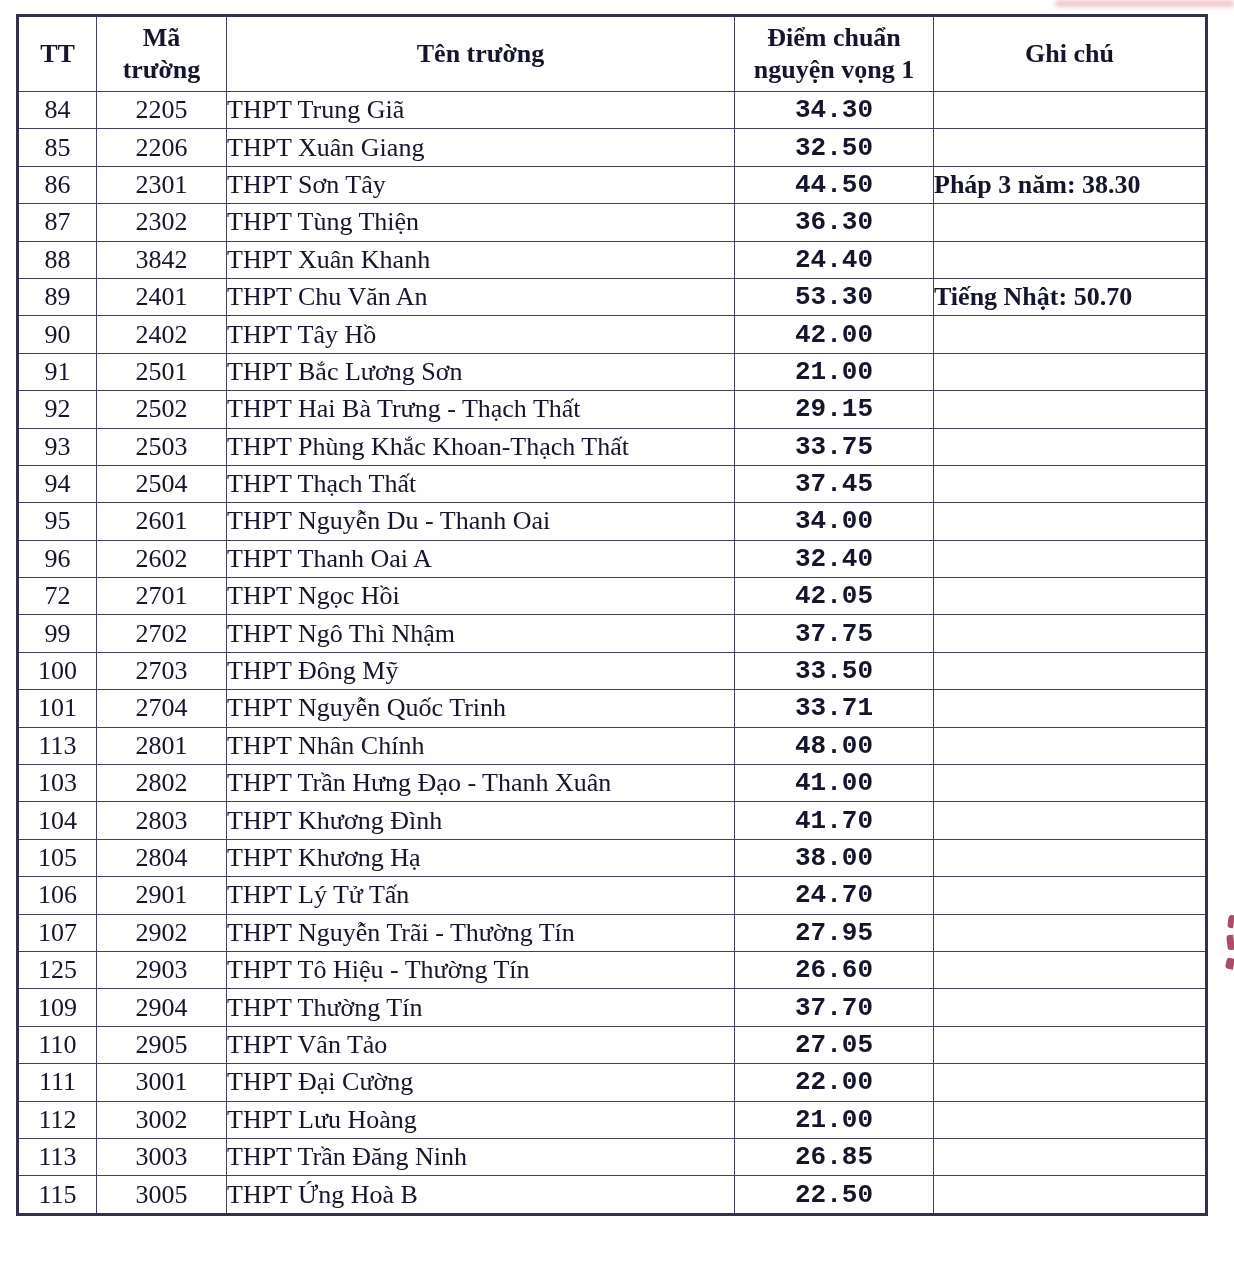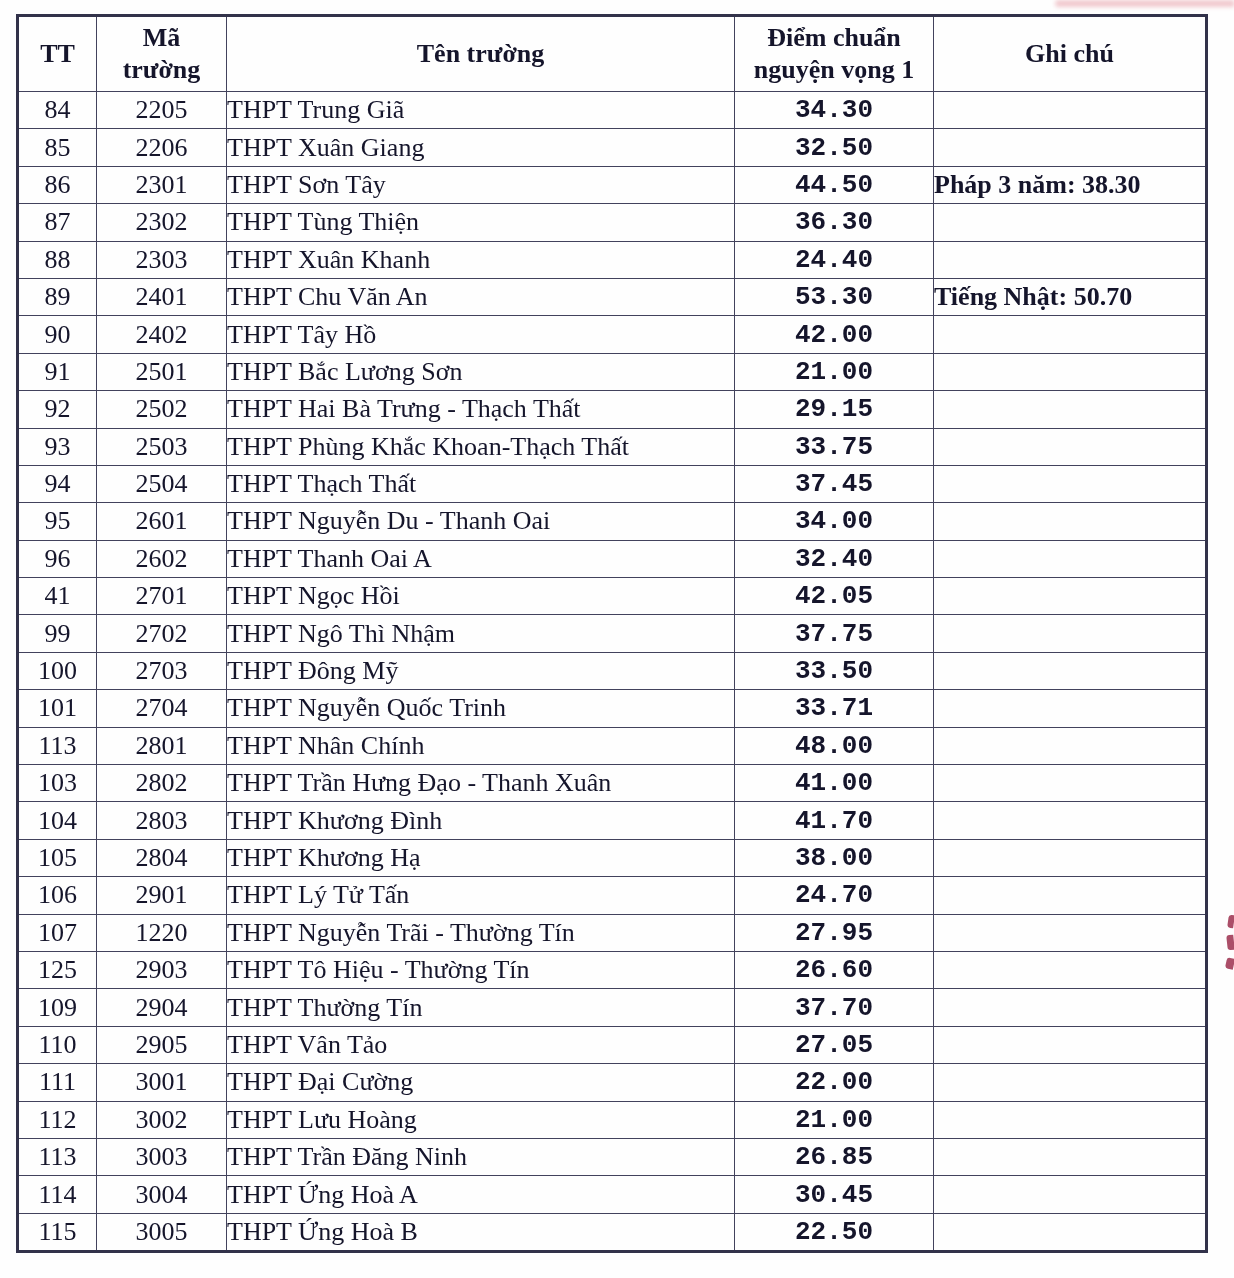--- a/index.html
+++ b/index.html
@@ -127,21 +127,21 @@
   <tr>
     <td class="c-tt">87</td>
     <td class="c-code">2302</td>
     <td class="c-name">THPT Tùng Thiện</td>
     <td class="c-score">36.30</td>
     <td class="c-note"></td>
   </tr>
 
   <tr>
     <td class="c-tt">88</td>
-    <td class="c-code">2303</td>
+    <td class="c-code">3842</td>
     <td class="c-name">THPT Xuân Khanh</td>
     <td class="c-score">24.40</td>
     <td class="c-note"></td>
   </tr>
 
   <tr>
     <td class="c-tt">89</td>
     <td class="c-code">2401</td>
     <td class="c-name">THPT Chu Văn An</td>
     <td class="c-score">53.30</td>
@@ -199,21 +199,21 @@
   <tr>
     <td class="c-tt">96</td>
     <td class="c-code">2602</td>
     <td class="c-name">THPT Thanh Oai A</td>
     <td class="c-score">32.40</td>
     <td class="c-note"></td>
   </tr>
 
 
   <tr>
-    <td class="c-tt">41</td>
+    <td class="c-tt">72</td>
     <td class="c-code">2701</td>
     <td class="c-name">THPT Ngọc Hồi</td>
     <td class="c-score">42.05</td>
     <td class="c-note"></td>
   </tr>
 
   <tr>
     <td class="c-tt">99</td>
     <td class="c-code">2702</td>
     <td class="c-name">THPT Ngô Thì Nhậm</td>
@@ -272,21 +272,21 @@
   <tr>
     <td class="c-tt">106</td>
     <td class="c-code">2901</td>
     <td class="c-name">THPT Lý Tử Tấn</td>
     <td class="c-score">24.70</td>
     <td class="c-note"></td>
   </tr>
 
   <tr>
     <td class="c-tt">107</td>
-    <td class="c-code">1220</td>
+    <td class="c-code">2902</td>
     <td class="c-name">THPT Nguyễn Trãi - Thường Tín</td>
     <td class="c-score">27.95</td>
     <td class="c-note"></td>
   </tr>
 
   <tr>
     <td class="c-tt">125</td>
     <td class="c-code">2903</td>
     <td class="c-name">THPT Tô Hiệu - Thường Tín</td>
     <td class="c-score">26.60</td>
@@ -326,27 +326,20 @@
   </tr>
 
   <tr>
     <td class="c-tt">113</td>
     <td class="c-code">3003</td>
     <td class="c-name">THPT Trần Đăng Ninh</td>
     <td class="c-score">26.85</td>
     <td class="c-note"></td>
   </tr>
 
-  <tr>
-    <td class="c-tt">114</td>
-    <td class="c-code">3004</td>
-    <td class="c-name">THPT Ứng Hoà A</td>
-    <td class="c-score">30.45</td>
-    <td class="c-note"></td>
-  </tr>
 
   <tr>
     <td class="c-tt">115</td>
     <td class="c-code">3005</td>
     <td class="c-name">THPT Ứng Hoà B</td>
     <td class="c-score">22.50</td>
     <td class="c-note"></td>
   </tr>
 </tbody>
   </table>

